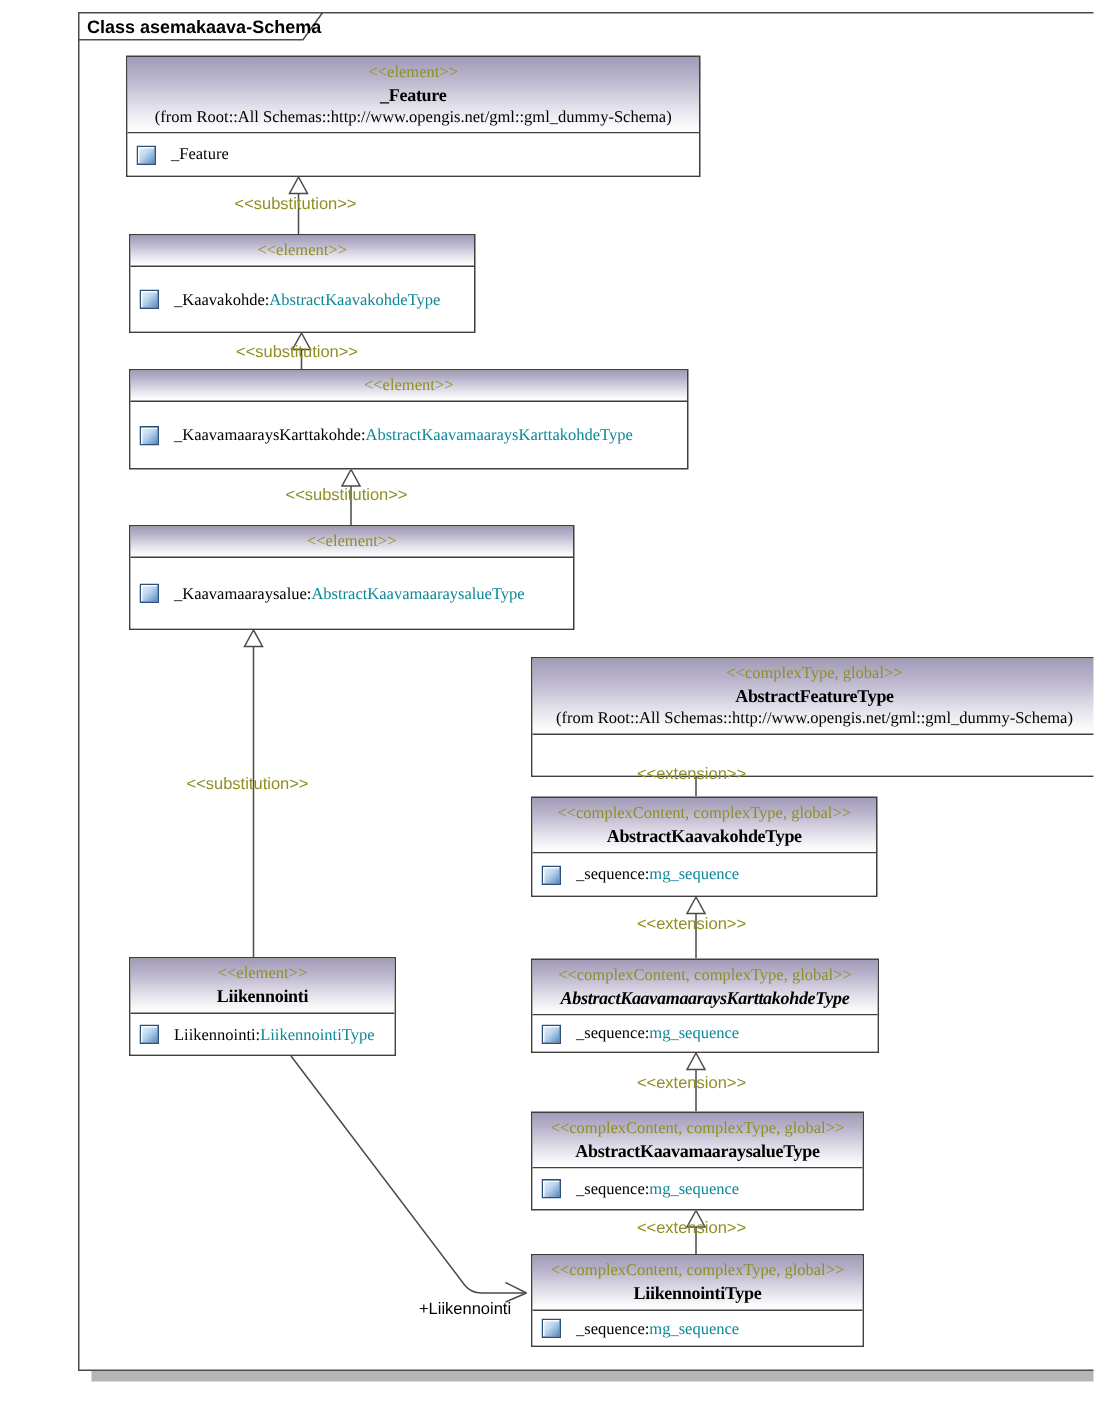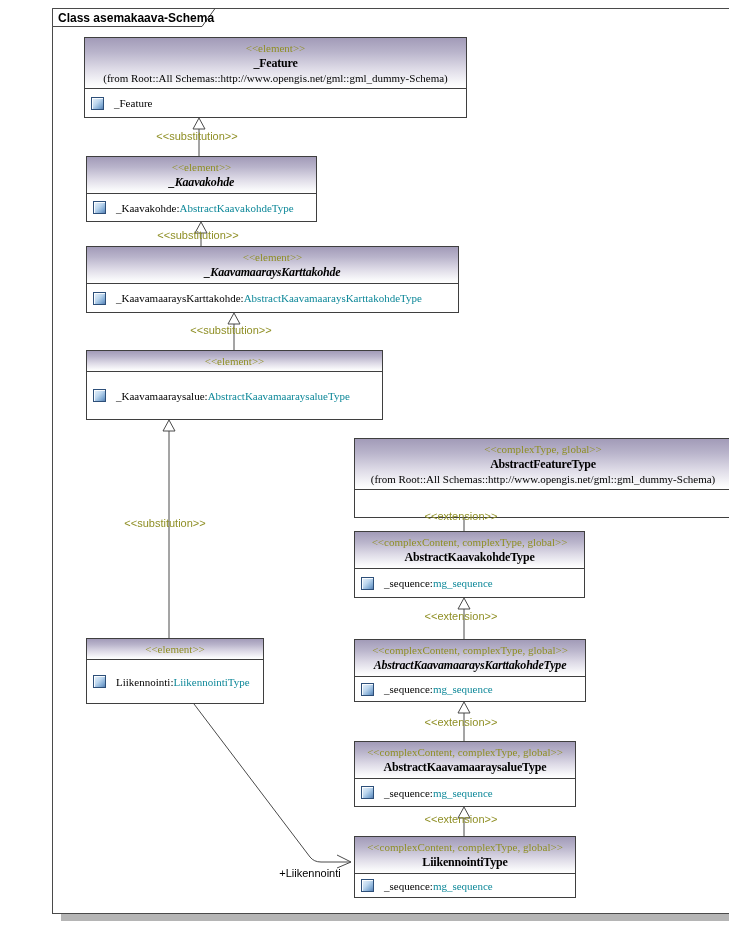--- a/index.html
+++ b/index.html
@@ -112,35 +112,33 @@
         <span class="attr-icon"></span>
         <span class="attr-name">_Feature</span>
         <span class="attr-type"></span>
       </div>
     </div>
   </div>
 
   <div class="uml-node" style="left:42px;top:156px;width:231px;height:66px;">
     <div class="node-header">
       <div class="stereo">&lt;&lt;element&gt;&gt;</div>
-      <div class="cls-name italic">_Kaavakohde</div>
     </div>
     <div class="node-attrs">
       <div class="attr-row">
         <span class="attr-icon"></span>
         <span class="attr-name">_Kaavakohde:</span>
         <span class="attr-type">AbstractKaavakohdeType</span>
       </div>
     </div>
   </div>
 
   <div class="uml-node" style="left:42px;top:246px;width:373px;height:67px;">
     <div class="node-header">
       <div class="stereo">&lt;&lt;element&gt;&gt;</div>
-      <div class="cls-name italic">_KaavamaaraysKarttakohde</div>
     </div>
     <div class="node-attrs">
       <div class="attr-row">
         <span class="attr-icon"></span>
         <span class="attr-name">_KaavamaaraysKarttakohde:</span>
         <span class="attr-type">AbstractKaavamaaraysKarttakohdeType</span>
       </div>
     </div>
   </div>
 
@@ -218,20 +216,21 @@
         <span class="attr-icon"></span>
         <span class="attr-name">_sequence:</span>
         <span class="attr-type">mg_sequence</span>
       </div>
     </div>
   </div>
 
   <div class="uml-node" style="left:42px;top:638px;width:178px;height:66px;">
     <div class="node-header">
       <div class="stereo">&lt;&lt;element&gt;&gt;</div>
+      <div class="cls-name">Liikennointi</div>
     </div>
     <div class="node-attrs">
       <div class="attr-row">
         <span class="attr-icon"></span>
         <span class="attr-name">Liikennointi:</span>
         <span class="attr-type">LiikennointiType</span>
       </div>
     </div>
   </div>
 

